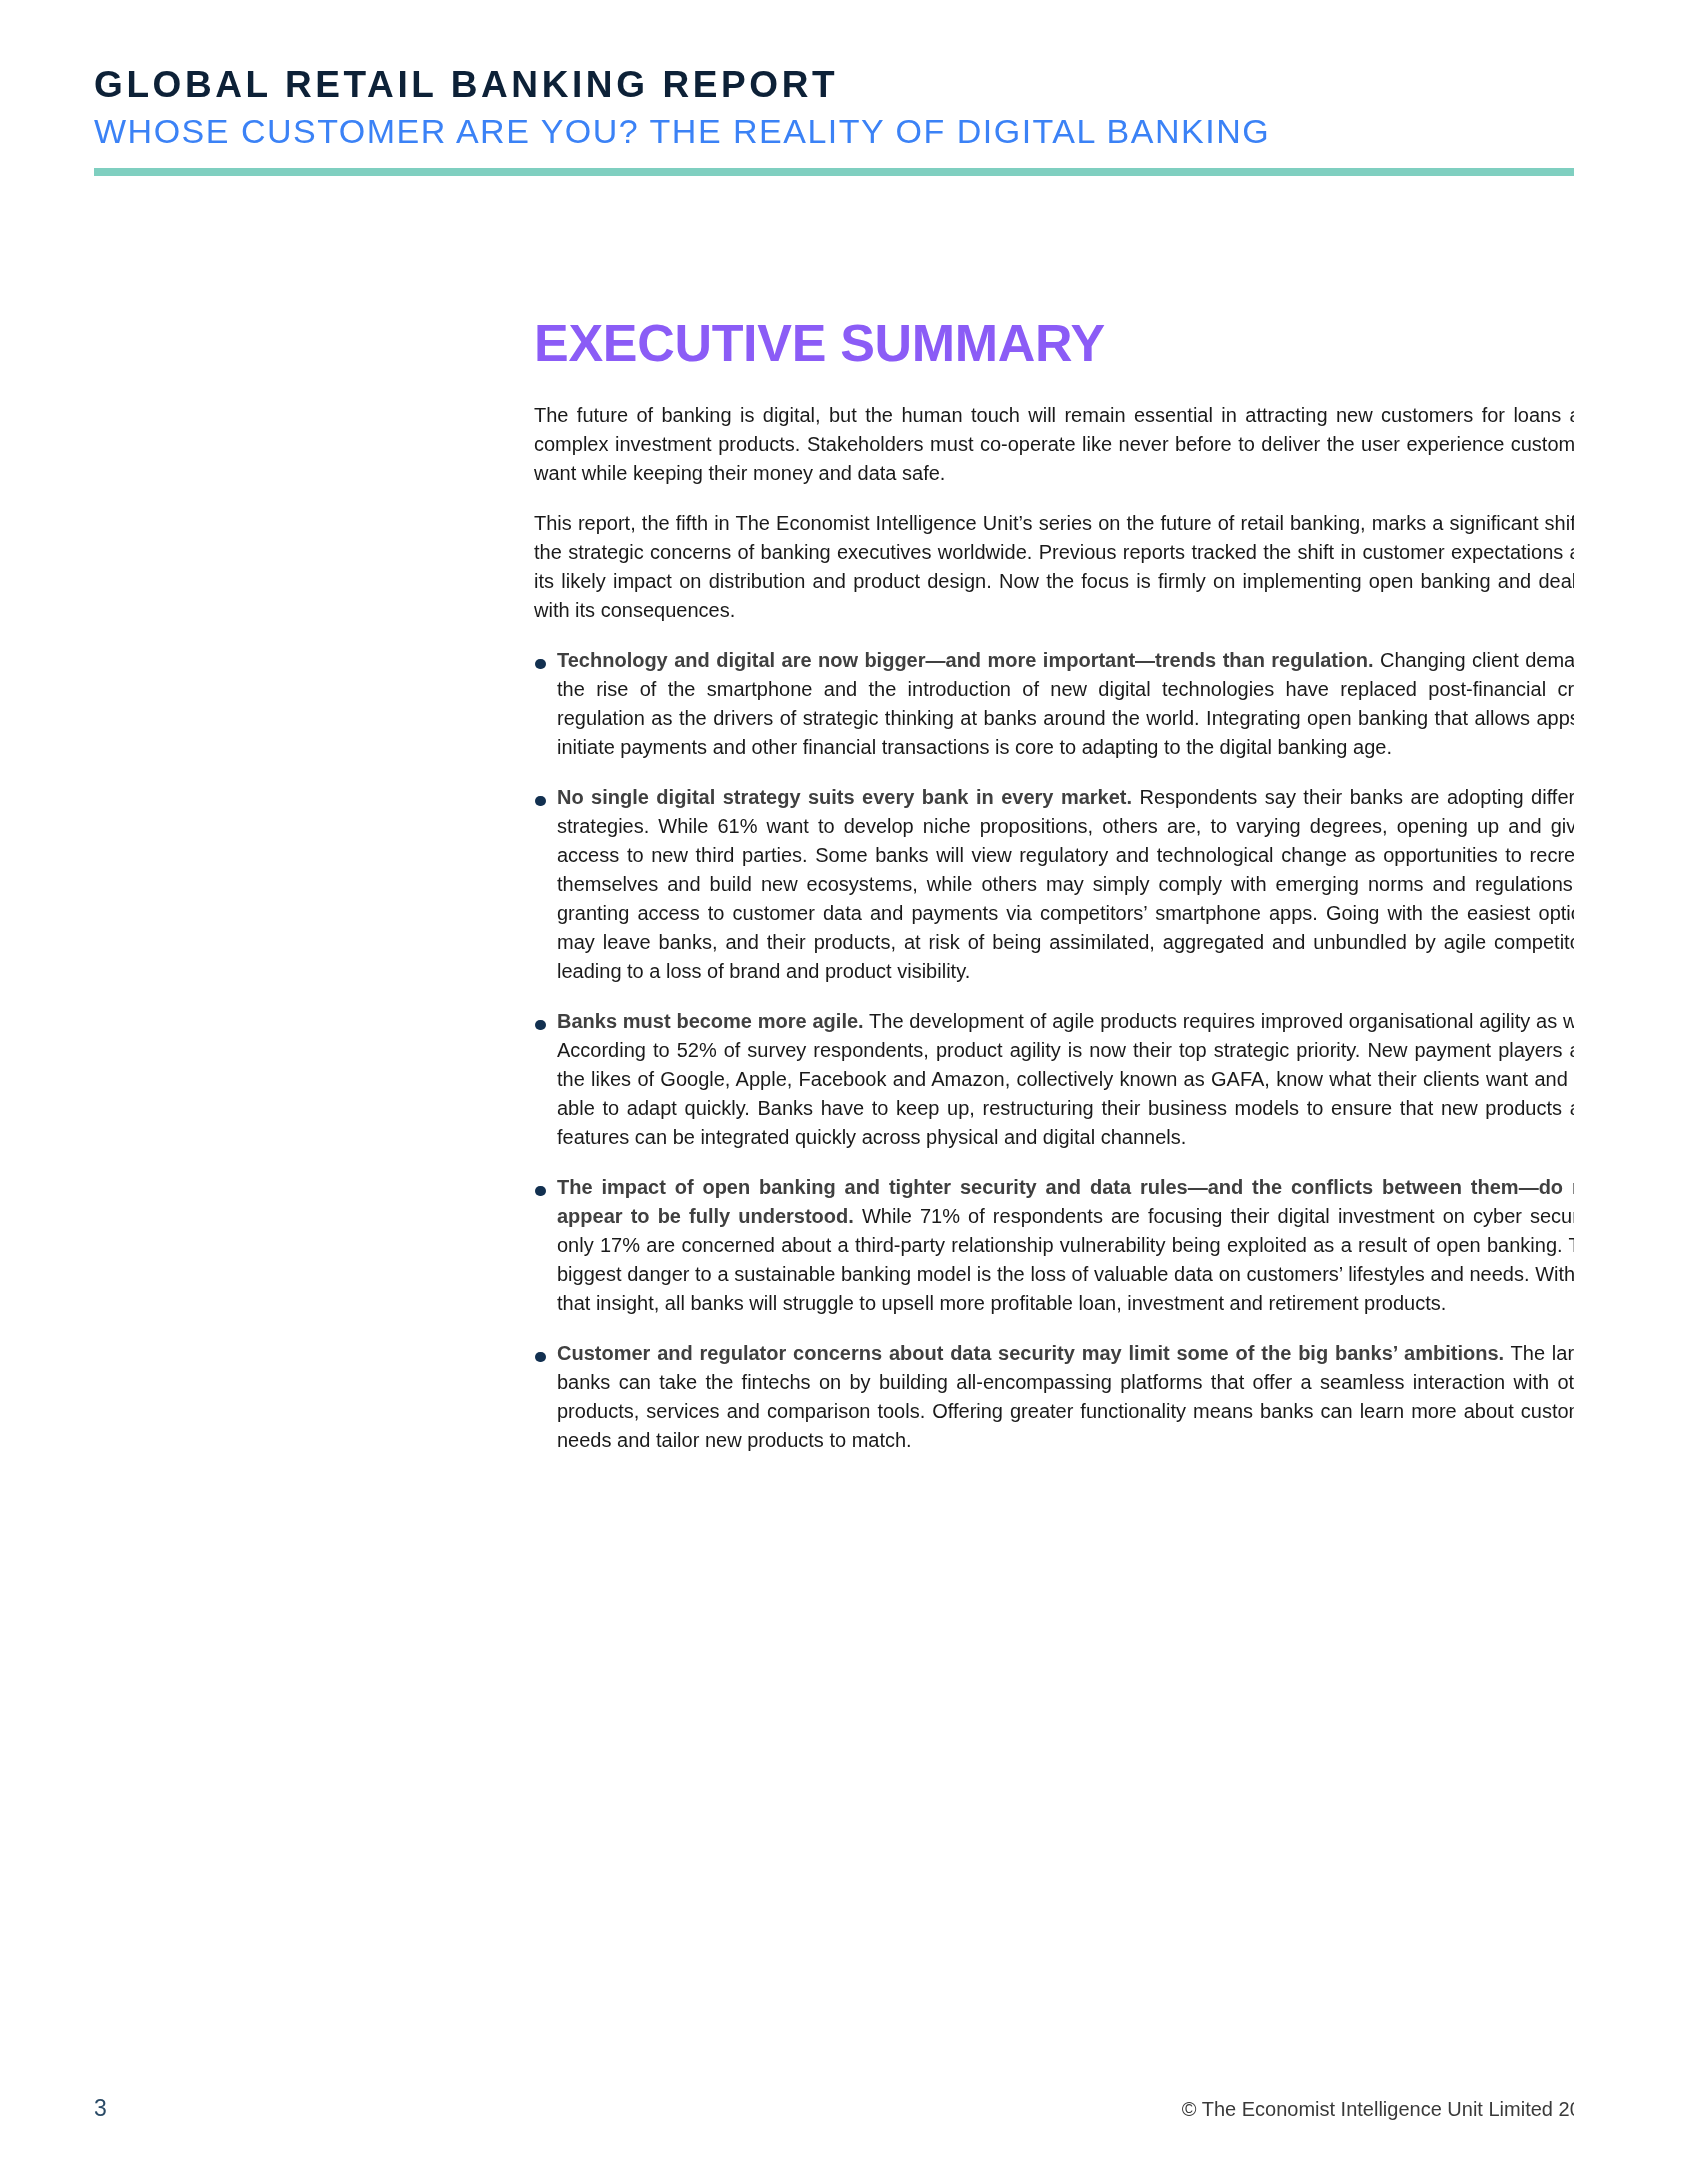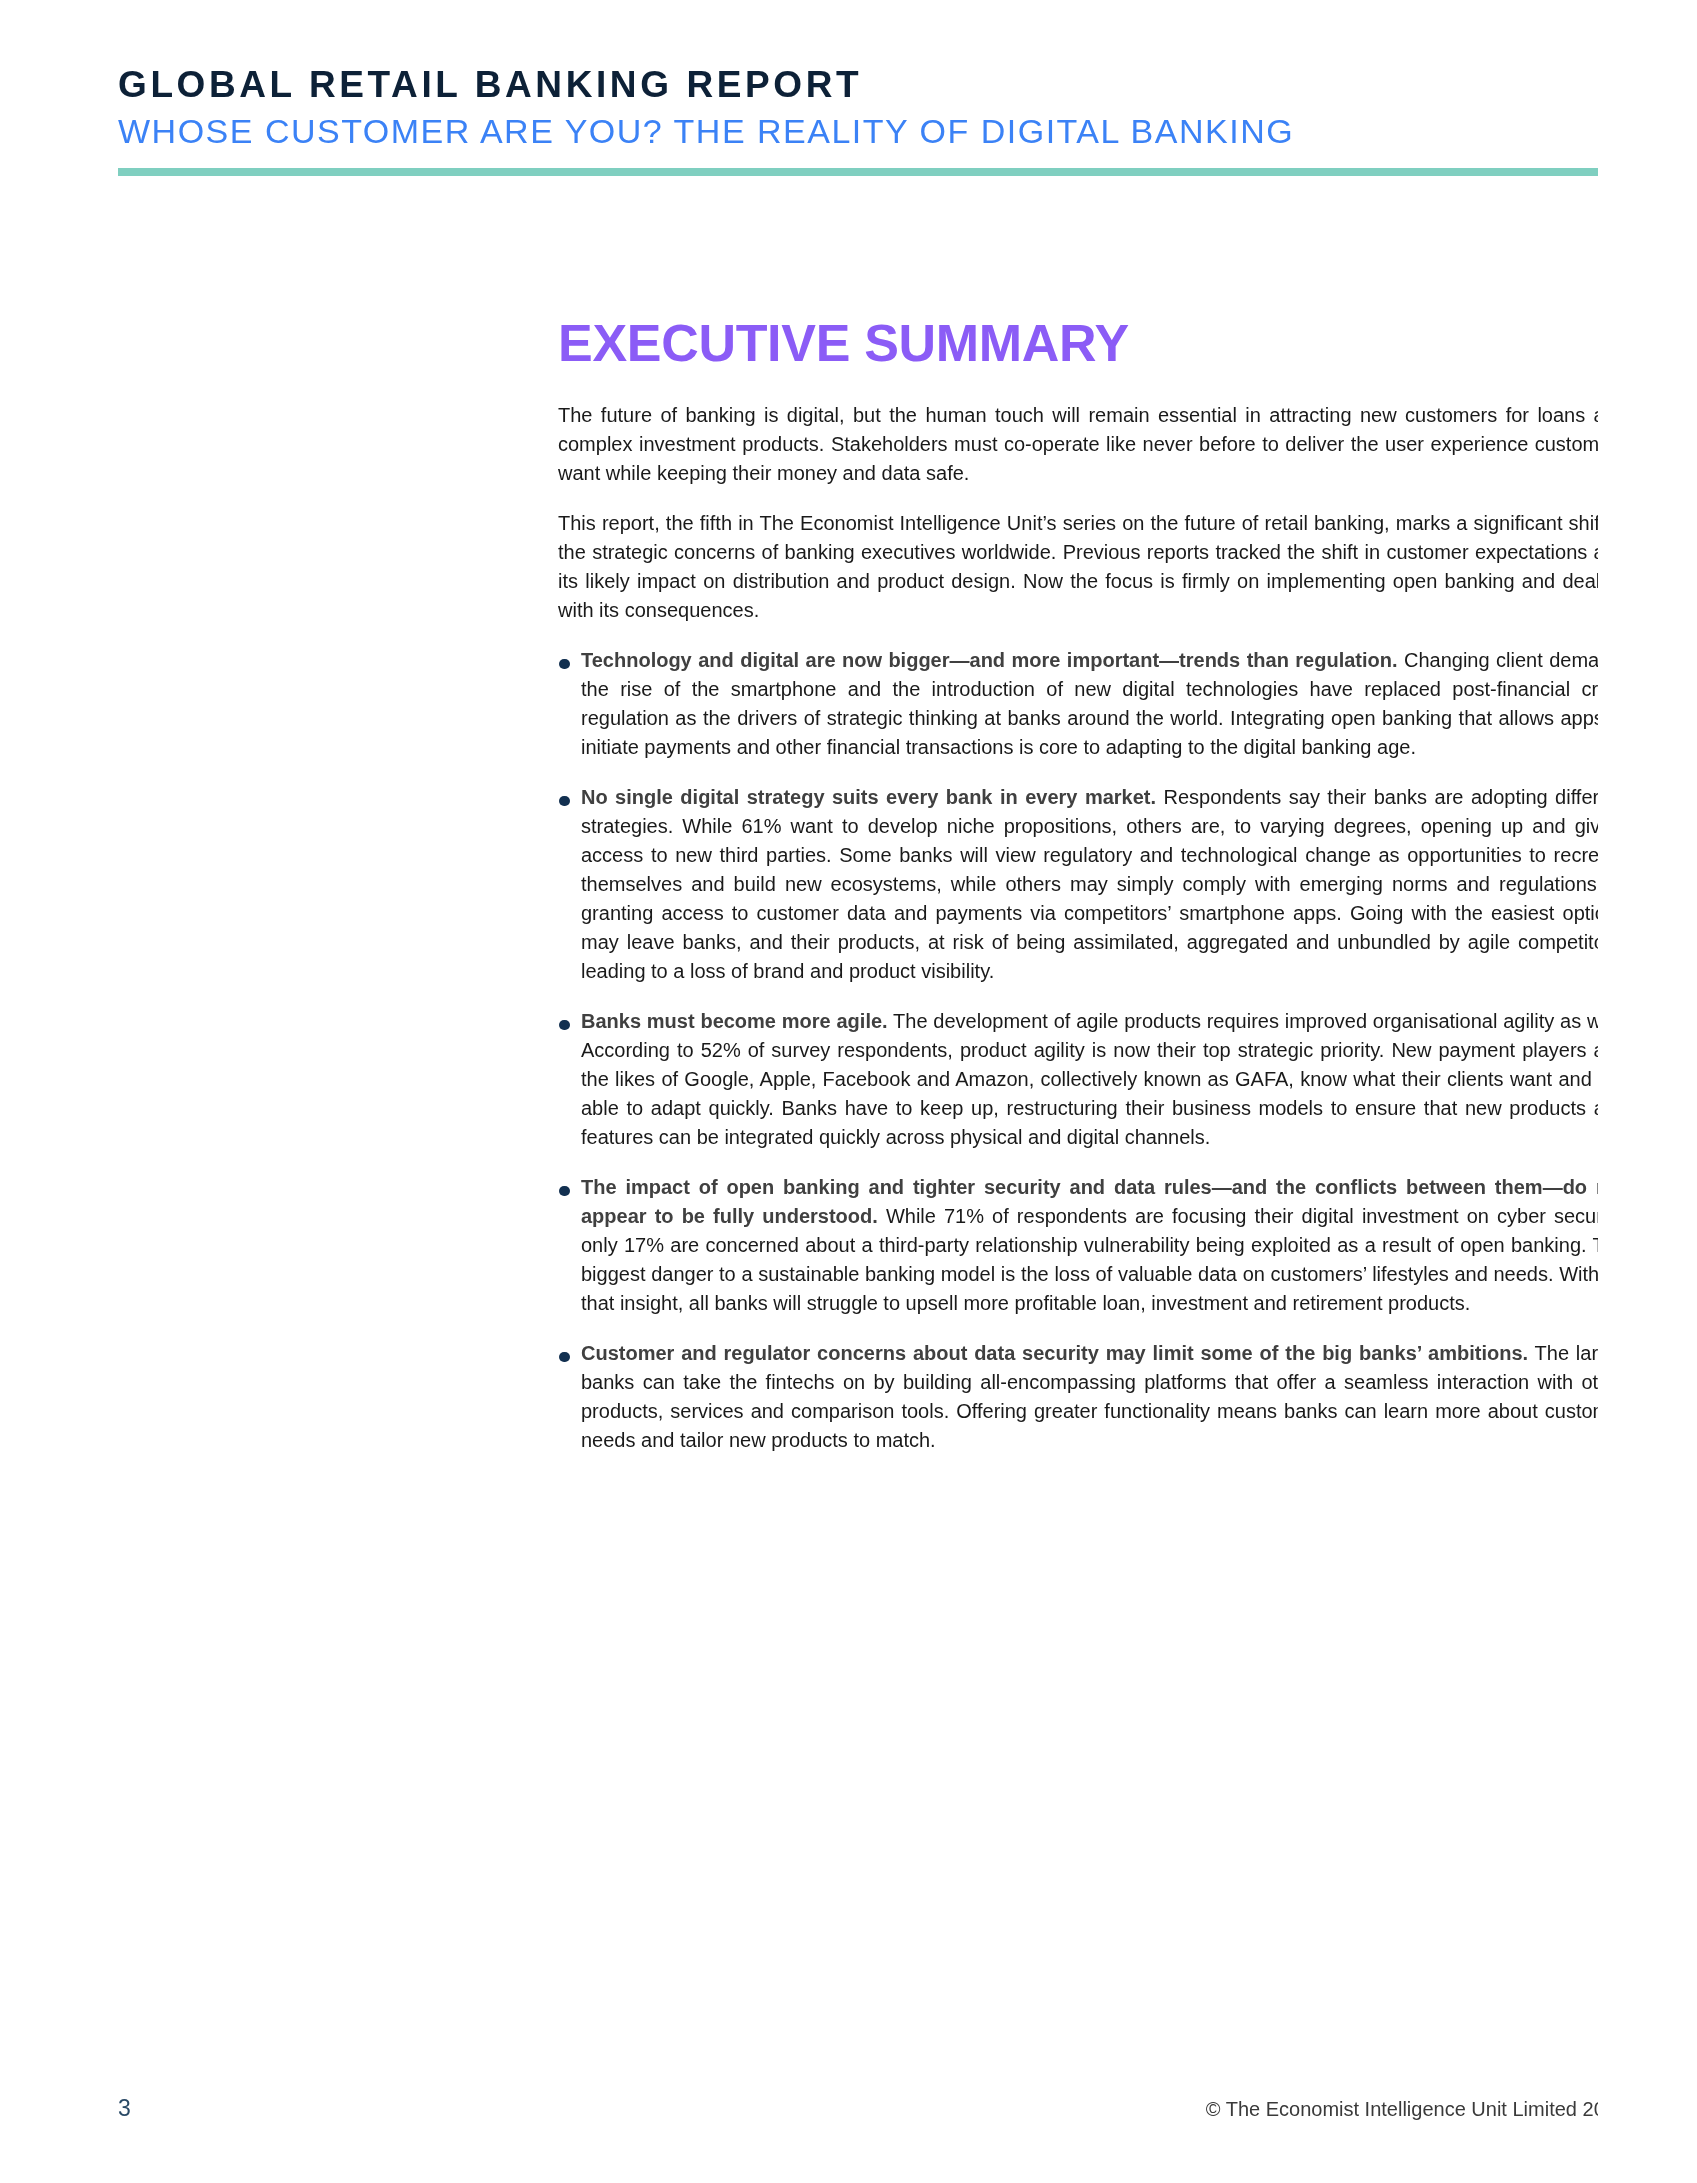--- a/index.html
+++ b/index.html
@@ -13,21 +13,20 @@
     -webkit-font-smoothing: antialiased;
   }
 
   .page {
     position: relative;
     width: 1574px;
     height: 2183px;
     background: #ffffff;
     overflow: hidden;
     box-sizing: border-box;
-    margin-left: 24px;
   }
 
   
   .report-header {
     position: absolute;
     left: 94px;
     top: 66px;
     width: 1510px;
   }
 

